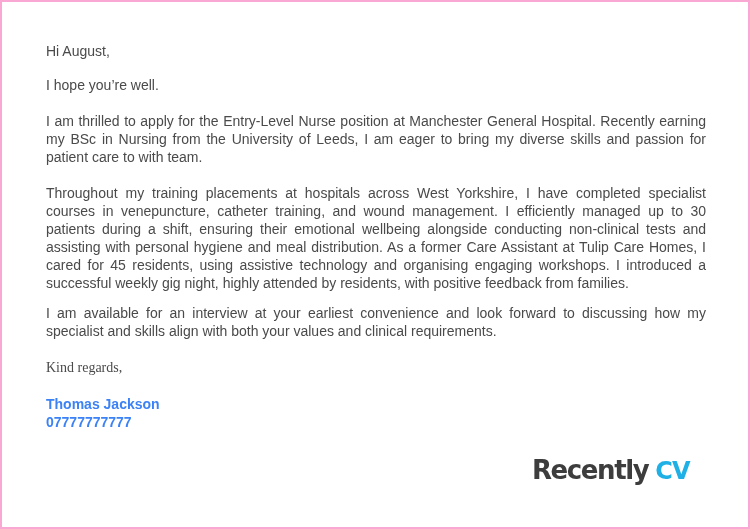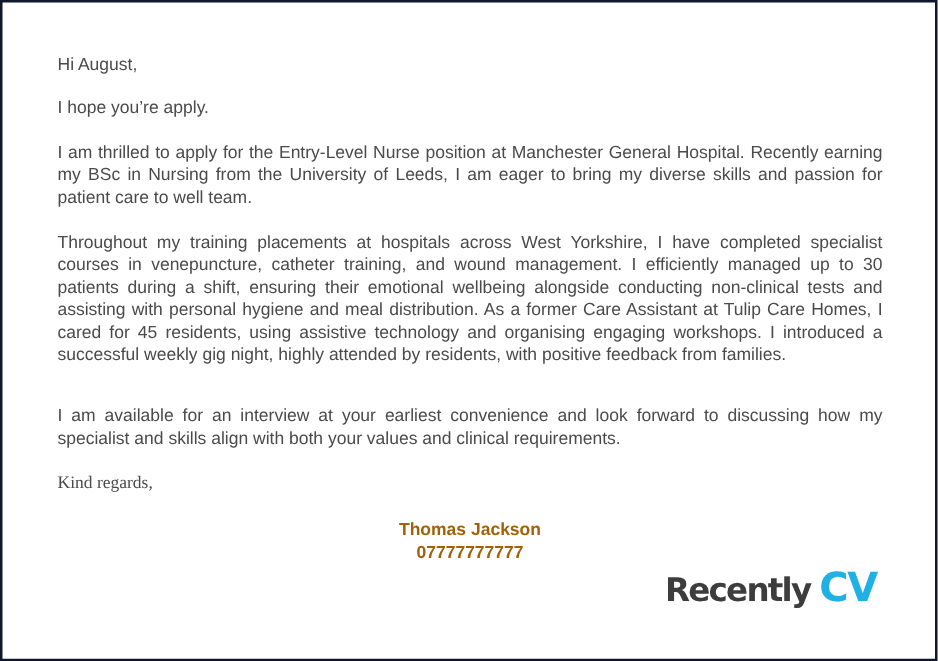--- a/index.html
+++ b/index.html
@@ -9,78 +9,77 @@
     }
     body {
       width: 750px;
       height: 529px;
       overflow: hidden;
     }
     .page {
       position: relative;
       width: 746px;
       height: 525px;
-      border: 2px solid #0f172a;
+      border: 2px solid #f9a8d4;
       background: #ffffff;
       font-family: "Liberation Sans", sans-serif;
       color: #4a4a4a;
       font-size: 14px;
       line-height: 18px;
     }
     .content {
       position: absolute;
       left: 44px;
       top: 40px;
       width: 660px;
     }
     .para {
       margin: 0;
       text-align: justify;
     }
     .greeting { margin-bottom: 16px; }
     .hope { margin-bottom: 18px; }
     .p1 { margin-bottom: 18px; }
-    .p2 { margin-bottom: 31px; }
+    .p2 { margin-bottom: 12px; }
     .p3 { margin-bottom: 19px; }
     .closing { margin-bottom: 19px; font-family: Liberation Serif, serif; }
     .sig {
-      color: #a16207;
+      color: #3b82f6;
       font-weight: bold;
       font-size: 14px;
       line-height: 17.5px;
       margin: 0;
-      text-align: center;
     }
     .logo {
       position: absolute;
       left: 530px;
       top: 448px;
       font-family: "DejaVu Sans", sans-serif;
       font-weight: bold;
       font-size: 26px;
       letter-spacing: -1.4px;
       line-height: 40px;
       white-space: nowrap;
     }
     .logo-main { color: #3d3d3d; }
     .logo-cv {
       color: #1fb0e6;
-      font-size: 32px;
+      font-size: 24px;
       letter-spacing: -1px;
       margin-left: 7px;
     }
   </style>
 </head>
 <body>
 
 <div class="page">
   <div class="content">
     <p class="para greeting">Hi August,</p>
-    <p class="para hope">I hope you’re apply.</p>
-    <p class="para p1">I am thrilled to apply for the Entry-Level Nurse position at Manchester General Hospital. Recently earning my BSc in Nursing from the University of Leeds, I am eager to bring my diverse skills and passion for patient care to well team.</p>
+    <p class="para hope">I hope you’re well.</p>
+    <p class="para p1">I am thrilled to apply for the Entry-Level Nurse position at Manchester General Hospital. Recently earning my BSc in Nursing from the University of Leeds, I am eager to bring my diverse skills and passion for patient care to with team.</p>
     <p class="para p2">Throughout my training placements at hospitals across West Yorkshire, I have completed specialist courses in venepuncture, catheter training, and wound management. I efficiently managed up to 30 patients during a shift, ensuring their emotional wellbeing alongside conducting non-clinical tests and assisting with personal hygiene and meal distribution. As a former Care Assistant at Tulip Care Homes, I cared for 45 residents, using assistive technology and organising engaging workshops. I introduced a successful weekly gig night, highly attended by residents, with positive feedback from families.</p>
     <p class="para p3">I am available for an interview at your earliest convenience and look forward to discussing how my specialist and skills align with both your values and clinical requirements.</p>
     <p class="para closing">Kind regards,</p>
     <div>
       <p class="sig">Thomas Jackson</p>
       <p class="sig">07777777777</p>
     </div>
   </div>
 
   <div class="logo">

